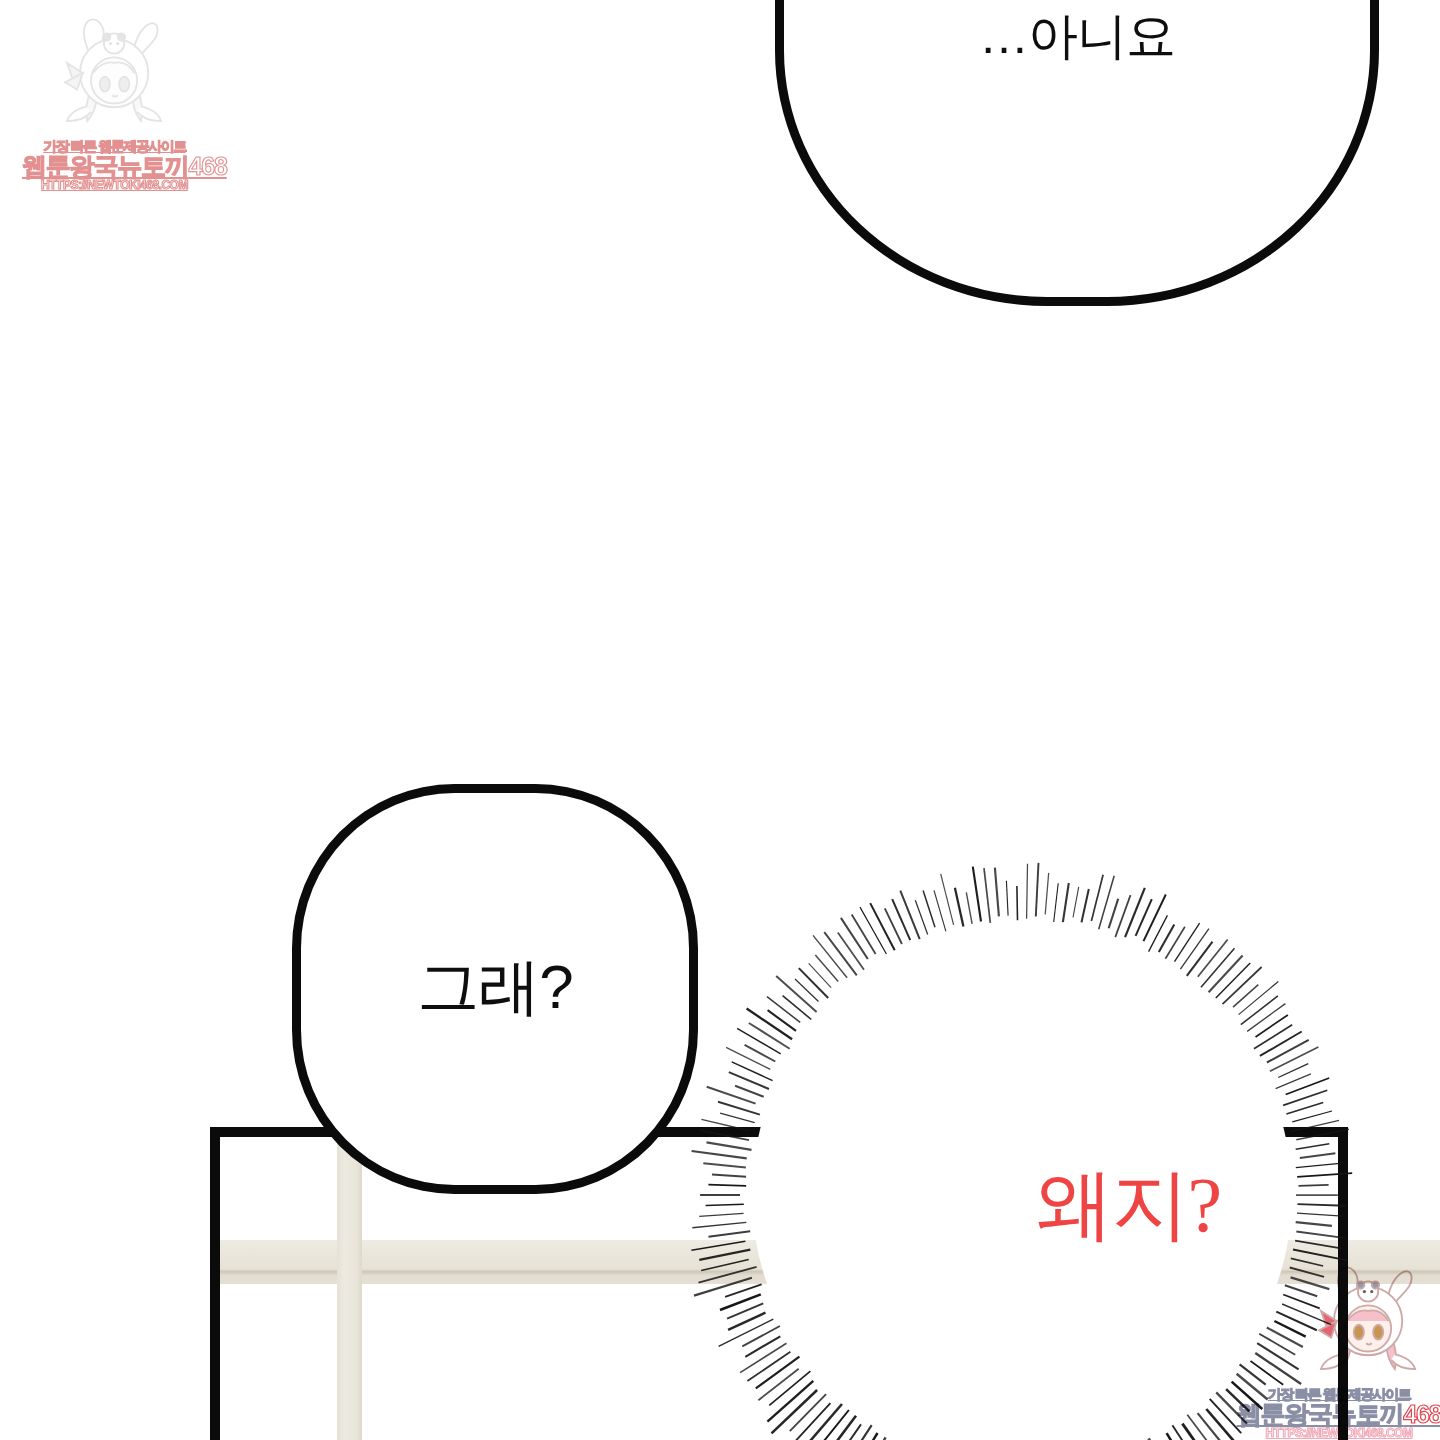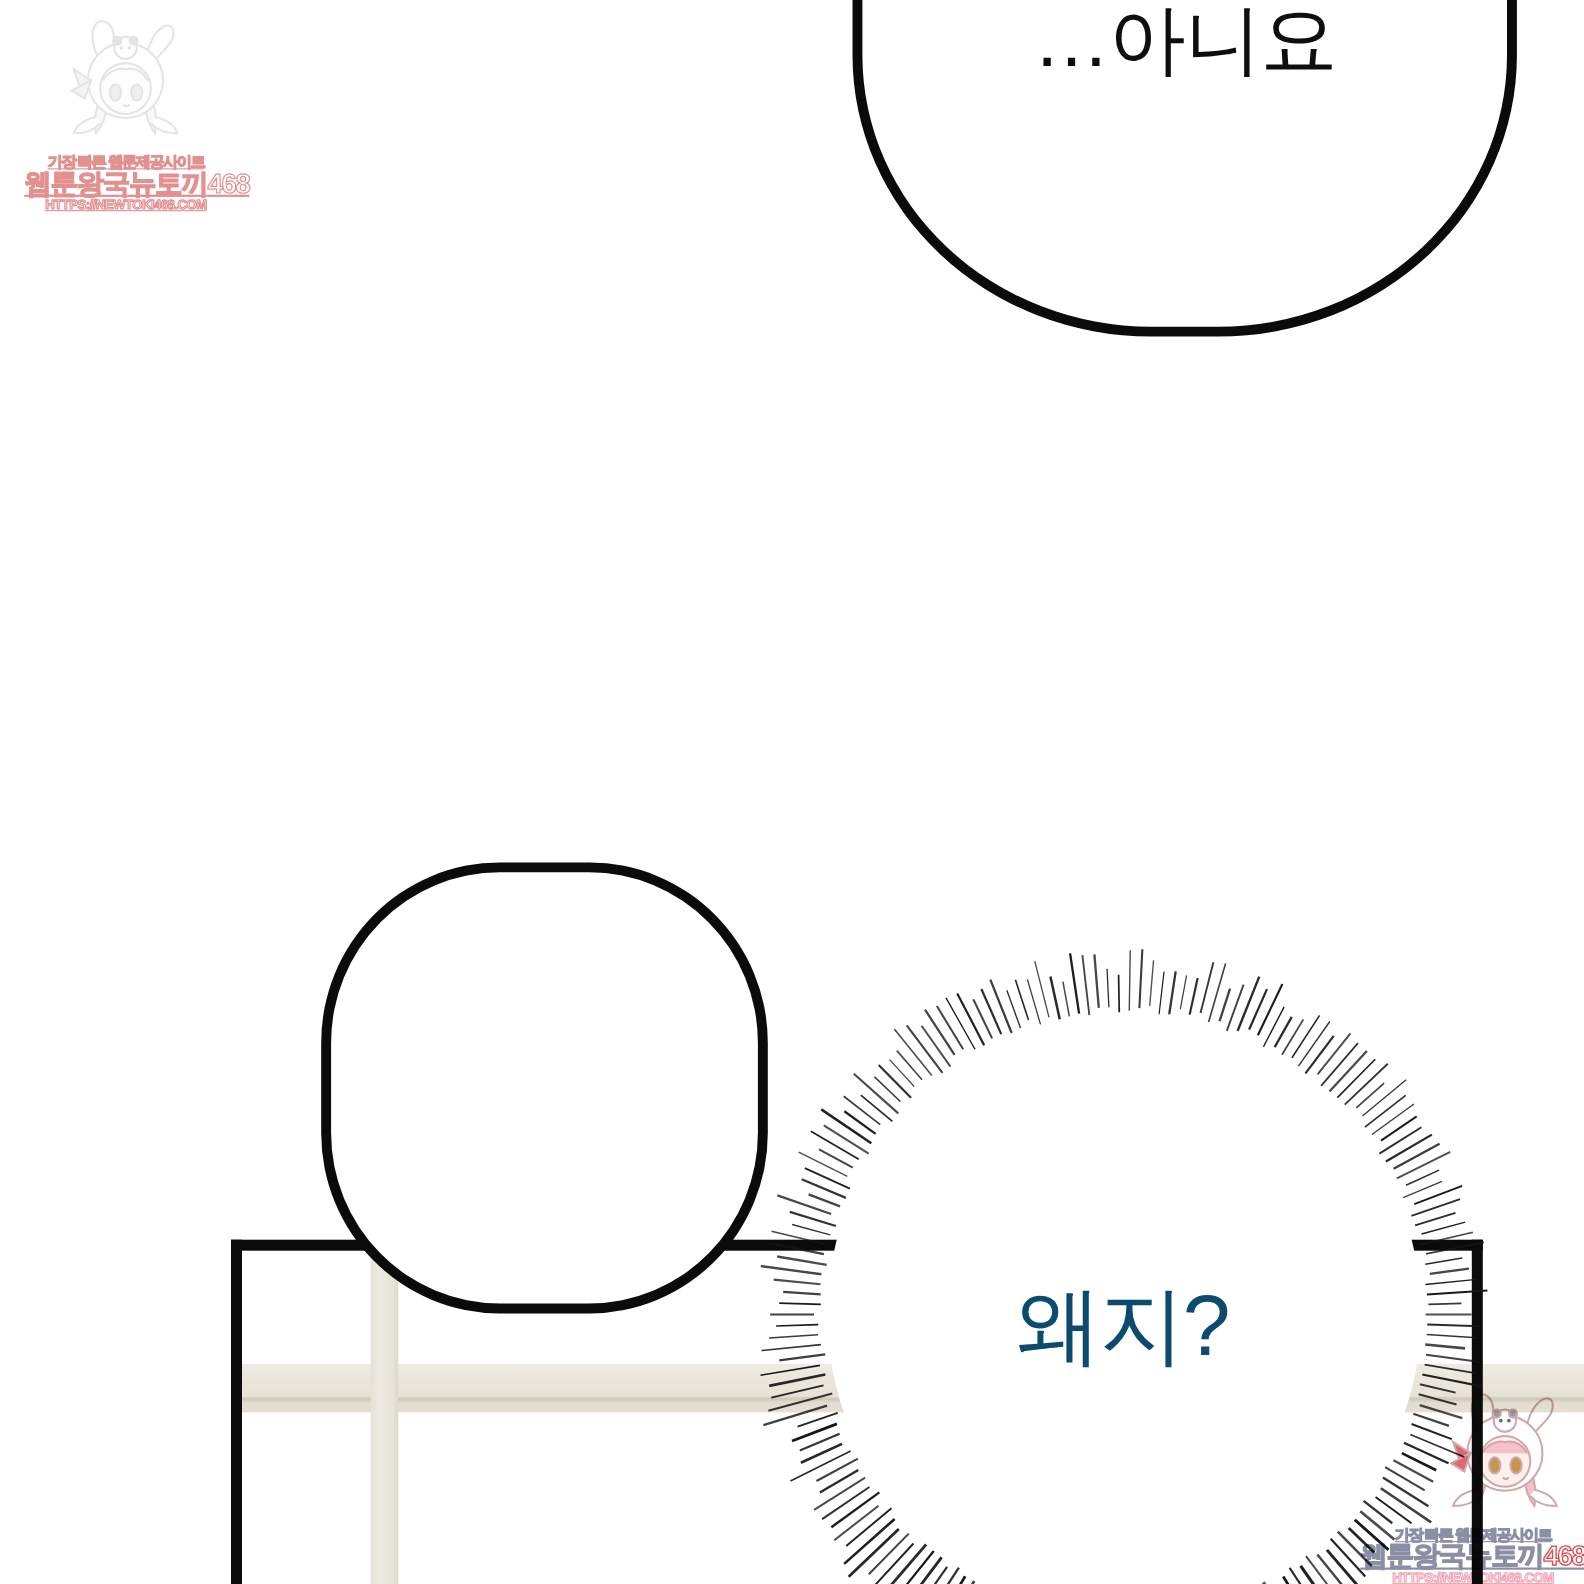--- a/index.html
+++ b/index.html
@@ -26,38 +26,38 @@
     left: 220px; top: 1240px; width: 1220px; height: 44px;
     background: linear-gradient(to bottom,
       #eeebe3 0%, #e8e4d8 48%, #e6e2d5 66%,
       #cdc7b7 72%, #e2ddd0 80%, #e4e0d3 100%);
   }
 
   
   .burst-wrap { left: 672px; top: 845px; width: 700px; height: 700px; }
   .burst-text {
     left: 820px; top: 1162px; width: 400px; height: 86px;
-    font-family: Liberation Sans, sans-serif;
+    font-family: Liberation Serif, serif;
     font-size: 78px; line-height: 86px; letter-spacing: -2px;
-    text-align: center; color: #0c4a6e;
+    text-align: right; color: #ef4444;
   }
 
   
   .bubble {
     background: #ffffff;
     border: 9px solid var(--ink);
     box-sizing: border-box;
   }
   .bubble-reply {
     left: 775px; top: -262px; width: 604px; height: 568px;
     border-radius: 45%;
   }
   .bubble-reply-text {
     left: 775px; top: 2px; width: 604px;
-    font-size: 70px; line-height: 68px; text-align: center;
+    font-size: 50px; line-height: 68px; text-align: center;
     color: #0e0e0e; letter-spacing: -1px;
   }
   .bubble-question {
     left: 292px; top: 784px; width: 406px; height: 410px;
     border-radius: 40%;
   }
   .bubble-question-text {
     left: 292px; top: 953px; width: 406px;
     font-size: 62px; line-height: 68px; text-align: center;
     color: #0e0e0e; letter-spacing: -1px;
@@ -301,20 +301,21 @@
           <line x1="626.5" y1="340.9" x2="656.6" y2="339.9" stroke-width="1.58" opacity="0.84"></line>
         </g>
     </svg>
   </div>
   <div class="abs burst-text">왜지?</div>
 
   <div class="abs bubble bubble-reply"></div>
   <div class="abs bubble-reply-text">…아니요</div>
 
   <div class="abs bubble bubble-question"></div>
+  <div class="abs bubble-question-text">그래?</div>
 
   <div class="abs wm wm-tl">
     <svg class="mascot" viewBox="0 0 160 130">
       <g fill="none" stroke="var(--ms)" stroke-width="2">
         <path d="M52 42 C38 10 54 0 63 9 C71 17 67 32 61 44" fill="var(--mf)"></path>
         <path d="M99 44 C105 10 124 4 126 15 C128 28 113 36 107 46" fill="var(--mf)"></path>
         <path d="M55 80 Q46 100 50 116 Q60 104 60 90" fill="var(--mhair)"></path>
         <path d="M104 80 Q112 100 108 116 Q99 104 99 90" fill="var(--mhair)"></path>
         <circle cx="79" cy="64" r="37" fill="var(--mf)"></circle>
         <circle cx="79" cy="32" r="11" fill="var(--mf)"></circle>

